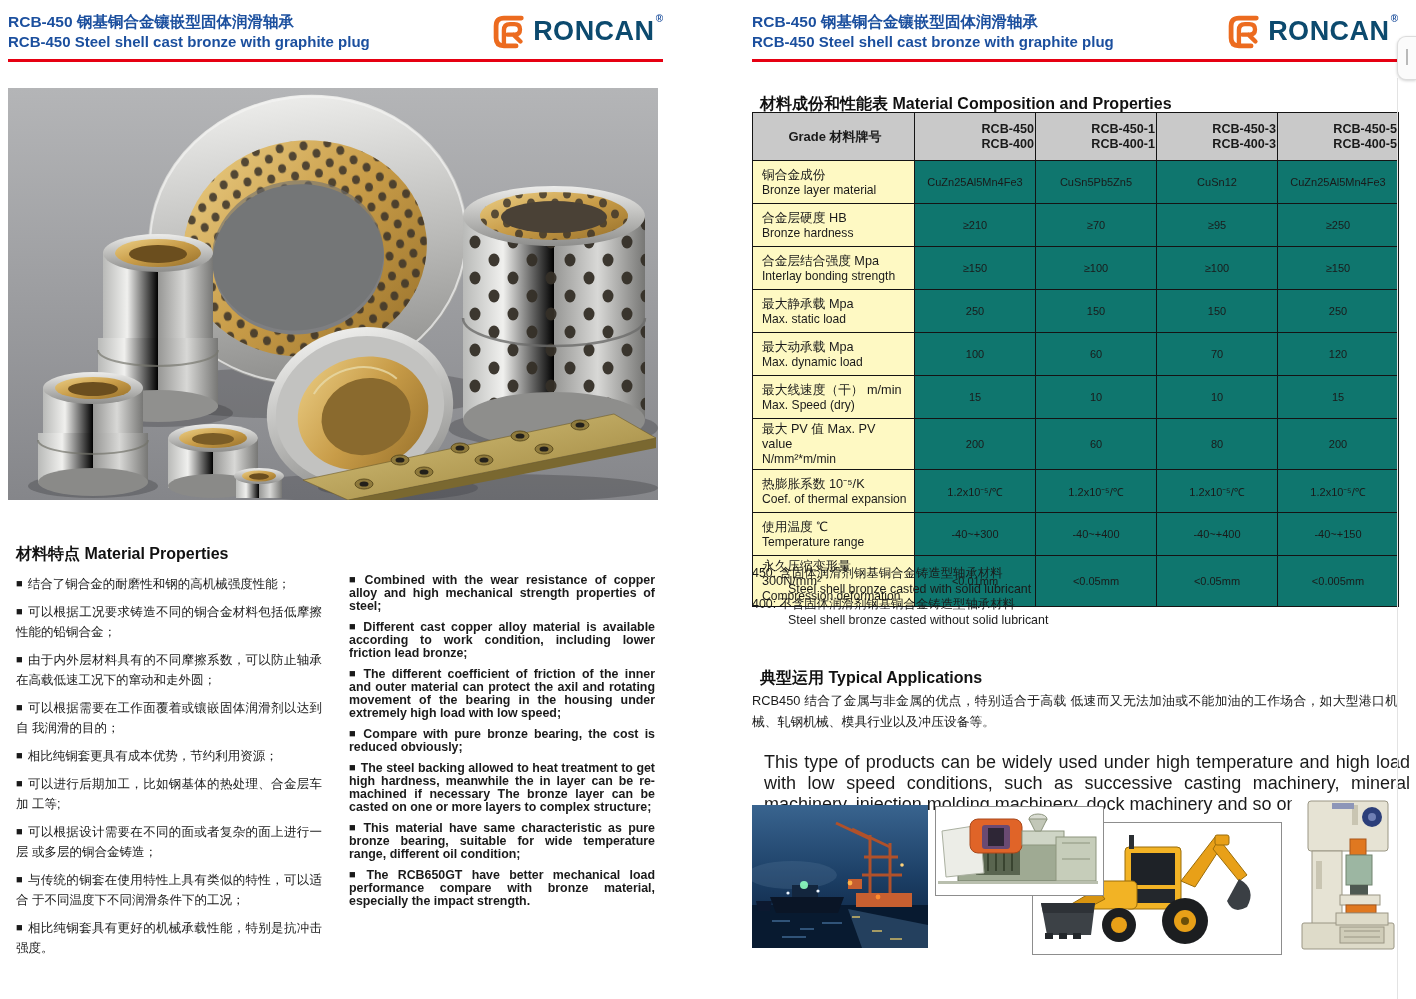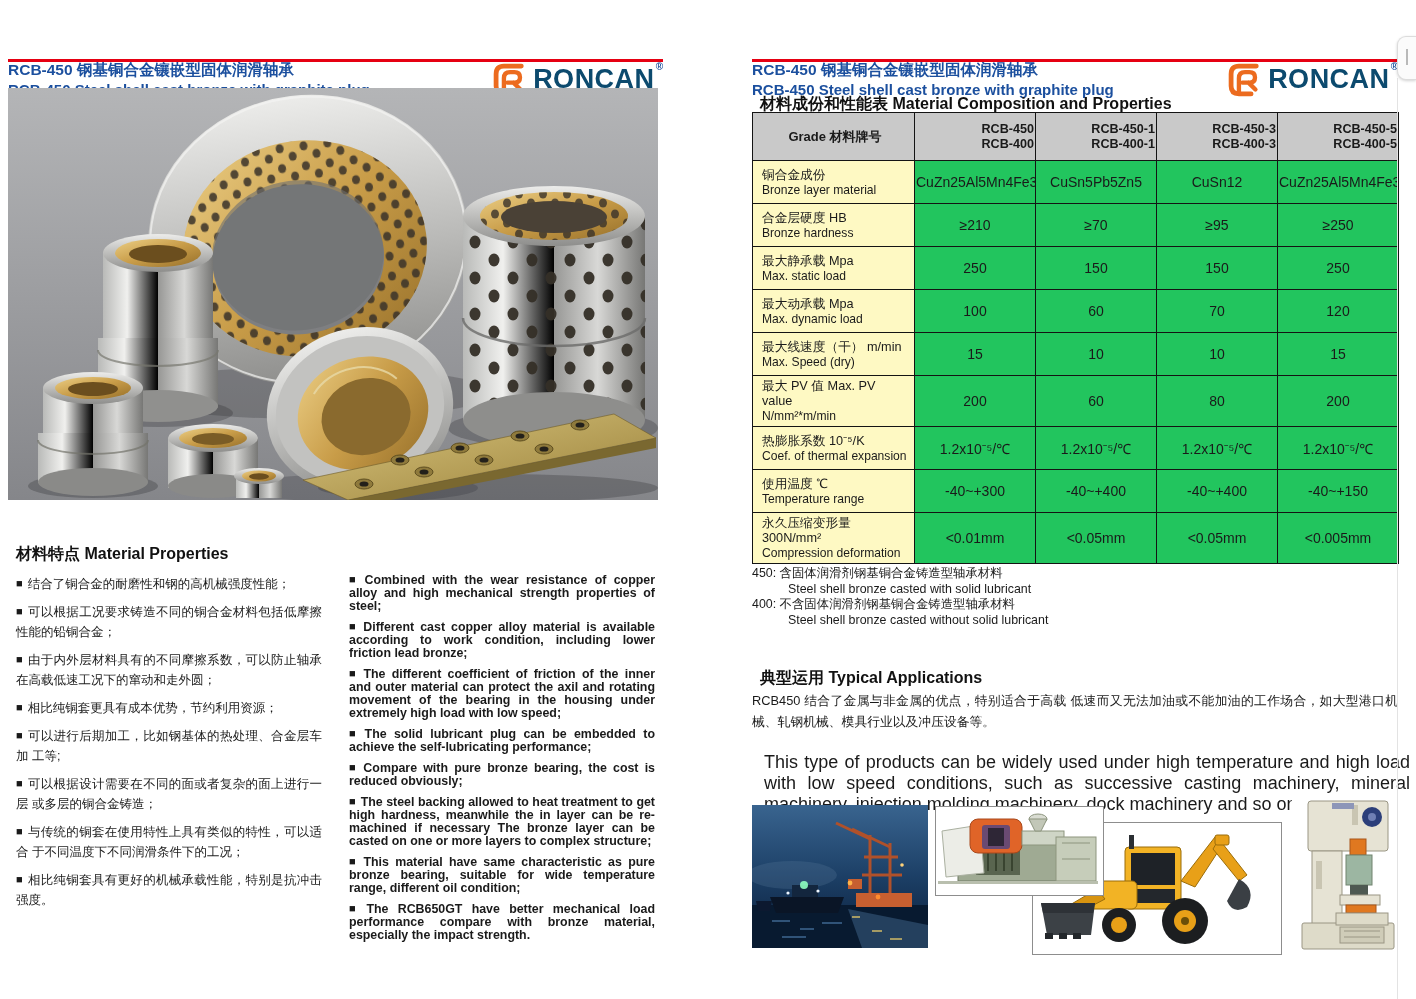--- a/index.html
+++ b/index.html
@@ -3,21 +3,21 @@
 <meta charset="utf-8">
 <style>
   html,body{margin:0;padding:0;background:#fff;}
   .canvas{position:relative;width:1416px;height:999px;background:#ffffff;overflow:hidden;
           font-family:"Liberation Sans",sans-serif;color:#1a1a1a;}
   .page{position:absolute;top:0;height:999px;}
   .page-left{left:8px;width:655px;}
   .page-right{left:752px;width:646px;}
 
   
-  .hdr{position:absolute;top:12px;left:0;right:0;height:48px;margin-top:48px;}
+  .hdr{position:absolute;top:12px;left:0;right:0;height:48px;}
   .title-cn{font-size:15.5px;font-weight:bold;color:#1b4f9e;line-height:20px;}
   .title-en{font-size:15px;font-weight:bold;color:#1b4f9e;line-height:19px;}
   .logo{position:absolute;right:0;top:0;display:flex;align-items:flex-start;}
   .logo svg{width:40px;height:40px;}
   .brand{font-size:27px;font-weight:bold;color:#0c4a6e;letter-spacing:.5px;line-height:38px;margin-left:3px;}
   .reg{font-size:10px;color:#1d4f9c;font-weight:bold;line-height:14px;margin-left:1px;}
   .rule{position:absolute;top:59px;left:0;right:0;height:3px;background:#e60012;}
 
   
   .photo{position:absolute;top:88px;left:0;width:650px;height:412px;}
@@ -33,21 +33,21 @@
 
   
   .comp-h{position:absolute;top:86px;left:0;}
   table.spec{position:absolute;top:112px;left:0;border-collapse:collapse;table-layout:fixed;width:646px;}
   .spec td{border:1px solid #141414;overflow:hidden;}
   .spec tr.hrow td{background:#c9c9c9;height:41px;text-align:right;font-weight:bold;font-size:12.6px;line-height:15px;}
   .spec tr.hrow td.lab{text-align:center;font-size:13px;}
   .spec td.lab{background:#fef9c3;padding:3px 6px 3px 9px;}
   .spec .lab .cn{font-size:12.7px;line-height:15px;}
   .spec .lab .en{font-size:12.1px;line-height:14px;}
-  .spec td.val{text-align:center;font-size:14px;height:40px;background:#22c55e;}
+  .spec td.val{text-align:center;font-size:11px;height:40px;background:#0f766e;}
 
   .notes{position:absolute;top:566px;left:0;font-size:12.4px;line-height:15.5px;}
   .note-en{margin-left:36px;}
 
   .apps-h{position:absolute;top:660px;left:0;}
   .para-cn{position:absolute;top:690px;left:0;width:646px;font-size:12.8px;line-height:21px;text-align:justify;margin:0;}
   .para-en{position:absolute;top:740px;left:0;width:646px;font-size:18px;line-height:21px;text-align:justify;margin:12px;}
 
   .apps-row{position:absolute;top:795px;left:0;width:655px;height:165px;}
   .appimg{position:absolute;}
@@ -222,31 +222,31 @@
       </svg>
     </div>
 
     <h2 class="sec-h props-h">材料特点 Material Properties</h2>
 
     <div class="cols">
       <div class="col cn">
         <p><span class="sq">■</span><span>结合了铜合金的耐磨性和钢的高机械强度性能；</span></p>
         <p><span class="sq">■</span><span>可以根据工况要求铸造不同的铜合金材料包括低摩擦性能的铅铜合金；</span></p>
         <p><span class="sq">■</span><span>由于内外层材料具有的不同摩擦系数，可以防止轴承在高载低速工况下的窜动和走外圆；</span></p>
+        <p><span class="sq">■</span><span>可以根据需要在工作面覆着或镶嵌固体润滑剂以达到自 我润滑的目的；</span></p>
         <p><span class="sq">■</span><span>相比纯铜套更具有成本优势，节约利用资源；</span></p>
         <p><span class="sq">■</span><span>可以进行后期加工，比如钢基体的热处理、合金层车加 工等;</span></p>
         <p><span class="sq">■</span><span>可以根据设计需要在不同的面或者复杂的面上进行一层 或多层的铜合金铸造；</span></p>
         <p><span class="sq">■</span><span>与传统的铜套在使用特性上具有类似的特性，可以适合 于不同温度下不同润滑条件下的工况；</span></p>
         <p><span class="sq">■</span><span>相比纯铜套具有更好的机械承载性能，特别是抗冲击强度。</span></p>
       </div>
       <div class="col en">
         <p><span class="sq">■</span><span>Combined with the wear resistance of copper alloy and high mechanical strength properties of steel;</span></p>
         <p><span class="sq">■</span><span>Different cast copper alloy material is available according to work condition, including lower friction lead bronze;</span></p>
         <p><span class="sq">■</span><span>The different coefficient of friction of the inner and outer material can protect the axil and rotating movement of the bearing in the housing under extremely high load with low speed;</span></p>
-        <p><span class="sq">■</span><span>The solid lubricant plug can be embedded to achieve the self-lubricating performance;</span></p>
         <p><span class="sq">■</span><span>Compare with pure bronze bearing, the cost is reduced obviously;</span></p>
         <p><span class="sq">■</span><span>The steel backing allowed to heat treatment to get high hardness, meanwhile the in layer can be re-machined if necessary The bronze layer can be casted on one or more layers to complex structure;</span></p>
         <p><span class="sq">■</span><span>This material have same characteristic as pure bronze bearing, suitable for wide temperature range, different oil condition;</span></p>
         <p><span class="sq">■</span><span>The RCB650GT have better mechanical load performance compare with bronze material, especially the impact strength.</span></p>
       </div>
     </div>
   </div>
 
   <div class="page page-right">
     <div class="hdr">
@@ -307,20 +307,30 @@
       </tr>
       <tr>
         <td class="lab">
               <div class="cn">合金层硬度 HB</div>
               <div class="en">Bronze hardness</div>
             </td>
         <td class="val">≥210</td>
         <td class="val">≥70</td>
         <td class="val">≥95</td>
         <td class="val">≥250</td>
+      </tr>
+      <tr>
+        <td class="lab">
+              <div class="cn">合金层结合强度 Mpa</div>
+              <div class="en">Interlay bonding strength</div>
+            </td>
+        <td class="val">≥150</td>
+        <td class="val">≥100</td>
+        <td class="val">≥100</td>
+        <td class="val">≥150</td>
       </tr>
       <tr>
         <td class="lab">
               <div class="cn">最大静承载 Mpa</div>
               <div class="en">Max. static load</div>
             </td>
         <td class="val">250</td>
         <td class="val">150</td>
         <td class="val">150</td>
         <td class="val">250</td>

